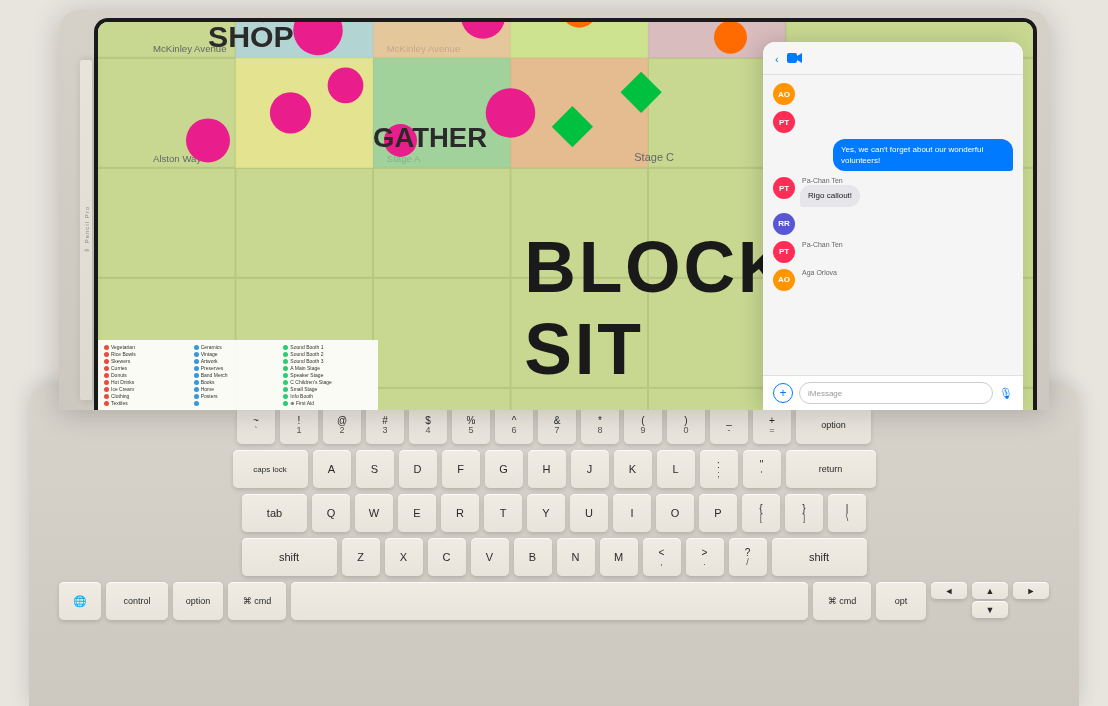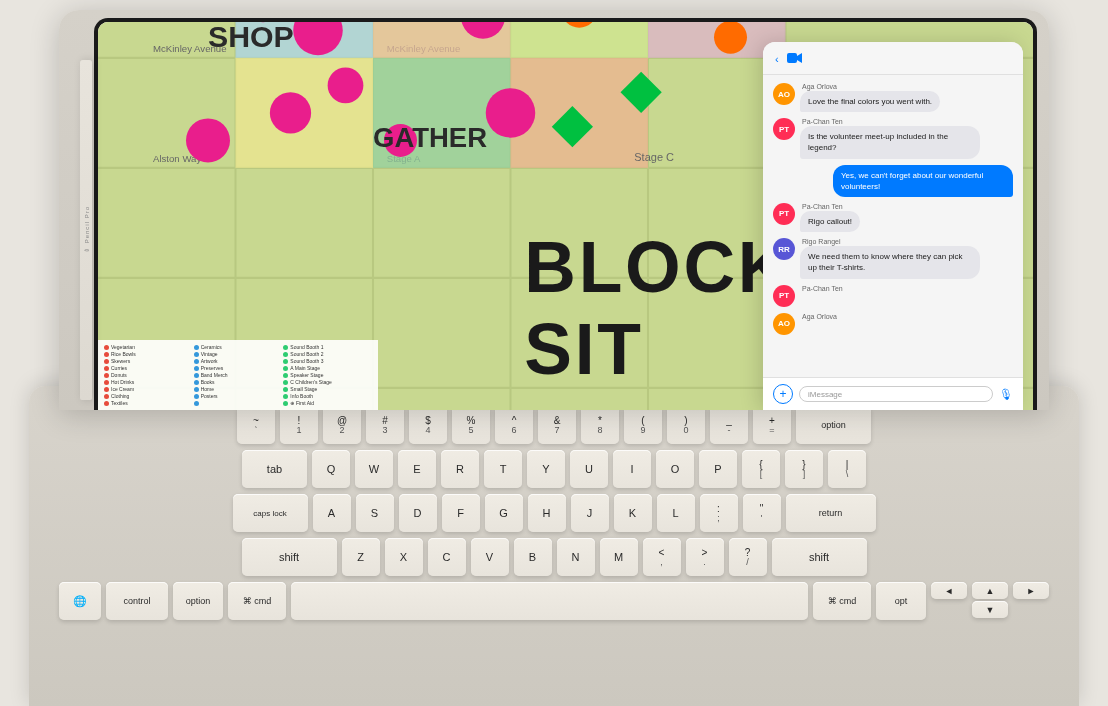--- a/index.html
+++ b/index.html
@@ -232,21 +232,21 @@
       border: 1.5px solid #007AFF;
       display: flex;
       align-items: center;
       justify-content: center;
       color: #007AFF;
       font-size: 12px;
     }
 
     .msg-input-field {
       flex: 1;
-      height: 16px;
+      height: 22px;
       border: 1px solid #ccc;
       border-radius: 11px;
       padding: 0 8px;
       font-size: 8px;
       color: #999;
     }
 
     .mic-btn {
       color: #007AFF;
       font-size: 11px;
@@ -413,20 +413,46 @@
         <div class="key">
             <div class="key-dual">
               <span class="key-top">+</span>
               <span class="key-bot">=</span>
             </div>
           </div>
         <div class="key delete-key">option</div>
       </div>
 
       <div class="key-row">
+        <div class="key caps">caps lock</div>
+        <div class="key">A</div>
+        <div class="key">S</div>
+        <div class="key">D</div>
+        <div class="key">F</div>
+        <div class="key">G</div>
+        <div class="key">H</div>
+        <div class="key">J</div>
+        <div class="key">K</div>
+        <div class="key">L</div>
+        <div class="key">
+            <div class="key-dual">
+              <span class="key-top">:</span>
+              <span class="key-bot">;</span>
+            </div>
+          </div>
+        <div class="key">
+            <div class="key-dual">
+              <span class="key-top">"</span>
+              <span class="key-bot">'</span>
+            </div>
+          </div>
+        <div class="key return-key">return</div>
+      </div>
+
+      <div class="key-row">
         <div class="key tab">tab</div>
         <div class="key">Q</div>
         <div class="key">W</div>
         <div class="key">E</div>
         <div class="key">R</div>
         <div class="key">T</div>
         <div class="key">Y</div>
         <div class="key">U</div>
         <div class="key">I</div>
         <div class="key">O</div>
@@ -442,46 +468,20 @@
               <span class="key-top">}</span>
               <span class="key-bot">]</span>
             </div>
           </div>
         <div class="key">
             <div class="key-dual">
               <span class="key-top">|</span>
               <span class="key-bot">\</span>
             </div>
           </div>
-      </div>
-
-      <div class="key-row">
-        <div class="key caps">caps lock</div>
-        <div class="key">A</div>
-        <div class="key">S</div>
-        <div class="key">D</div>
-        <div class="key">F</div>
-        <div class="key">G</div>
-        <div class="key">H</div>
-        <div class="key">J</div>
-        <div class="key">K</div>
-        <div class="key">L</div>
-        <div class="key">
-            <div class="key-dual">
-              <span class="key-top">:</span>
-              <span class="key-bot">;</span>
-            </div>
-          </div>
-        <div class="key">
-            <div class="key-dual">
-              <span class="key-top">"</span>
-              <span class="key-bot">'</span>
-            </div>
-          </div>
-        <div class="key return-key">return</div>
       </div>
 
       <div class="key-row">
         <div class="key shift-key">shift</div>
         <div class="key">Z</div>
         <div class="key">X</div>
         <div class="key">C</div>
         <div class="key">V</div>
         <div class="key">B</div>
         <div class="key">N</div>
@@ -717,54 +717,42 @@
                   <rect x="0" y="1" width="10" height="10" rx="2" fill="#007AFF"></rect>
                   <polygon points="10,4 15,1 15,11 10,8" fill="#007AFF"></polygon>
                 </svg>
             </div>
           </div>
 
           <div class="messages-body">
 
             <div class="msg-row">
               <div class="msg-avatar" style="background:#FF9500;">AO</div>
-              <div class="msg-content">
-                <div class="msg-sender">Aga Orlova</div>
-                <div class="msg-bubble received">Love the final colors you went with.</div>
-              </div>
             </div>
 
             <div class="msg-row">
               <div class="msg-avatar" style="background:#FF2D55;">PT</div>
-              <div class="msg-content">
-                <div class="msg-sender">Pa-Chan Ten</div>
-                <div class="msg-bubble received">Is the volunteer meet-up included in the legend?</div>
-              </div>
             </div>
 
             <div class="msg-row sent">
               <div class="msg-content" style="align-items:flex-end;display:flex;flex-direction:column;">
                 <div class="msg-bubble sent">Yes, we can't forget about our wonderful volunteers!</div>
               </div>
             </div>
 
             <div class="msg-row">
               <div class="msg-avatar" style="background:#FF2D55;">PT</div>
               <div class="msg-content">
                 <div class="msg-sender">Pa-Chan Ten</div>
                 <div class="msg-bubble received">Rigo callout!</div>
               </div>
             </div>
 
             <div class="msg-row">
               <div class="msg-avatar" style="background:#5856D6;">RR</div>
-              <div class="msg-content">
-                <div class="msg-sender">Rigo Rangel</div>
-                <div class="msg-bubble received">We need them to know where they can pick up their T-shirts.</div>
-              </div>
             </div>
 
             <div class="msg-row">
               <div class="msg-avatar" style="background:#FF2D55;">PT</div>
               <div class="msg-content">
                 <div class="msg-sender">Pa-Chan Ten</div>
               </div>
             </div>
 
 

